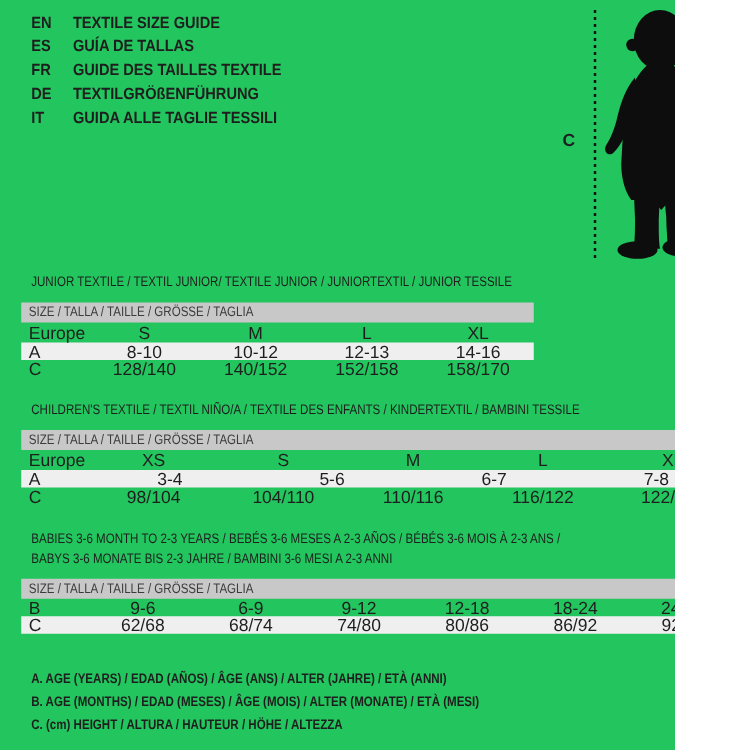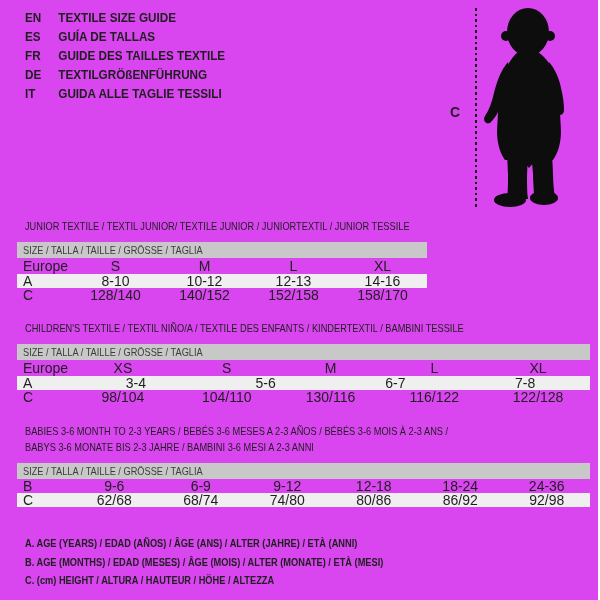--- a/index.html
+++ b/index.html
@@ -1,17 +1,17 @@
 <!DOCTYPE html>
 <html><head>
 <meta charset="utf-8">
 <style>
   html,body{margin:0;padding:0;background:#fff;}
   .page{
-    position:relative;width:598px;height:600px;background:#d946ef;overflow:hidden;
+    position:relative;width:540px;height:600px;background:#22c55e;overflow:hidden;
     font-family:"Liberation Sans","DejaVu Sans",sans-serif;color:#1e1e1e;
   }
   .cond{display:inline-block;transform:scaleX(0.84);transform-origin:0 50%;white-space:nowrap;}
 
   
   .lang-block{position:absolute;left:25px;top:8px;}
   .lang-row{display:flex;font-weight:700;font-size:13px;line-height:19px;
             transform:scaleX(0.9);transform-origin:0 0;white-space:nowrap;}
   .lang-code{width:37px;}
 
@@ -138,21 +138,21 @@
             <div class="cell label-cell">A</div>
             <div class="cell">3-4</div>
             <div class="cell">5-6</div>
             <div class="cell">6-7</div>
             <div class="cell">7-8</div>
           </div>
           <div class="trow">
             <div class="cell label-cell">C</div>
             <div class="cell">98/104</div>
             <div class="cell">104/110</div>
-            <div class="cell">130/116</div>
+            <div class="cell">110/116</div>
             <div class="cell">116/122</div>
             <div class="cell">122/128</div>
           </div>
         </div>
     </div>
   </div>
 
   <div class="section" style="top:423px;">
     <div class="sec-titles">
       <div class="sec-title"><span class="cond">BABIES 3-6 MONTH TO 2-3 YEARS / BEBÉS 3-6 MESES A 2-3 AÑOS / BÉBÉS 3-6 MOIS À 2-3 ANS /</span></div>

